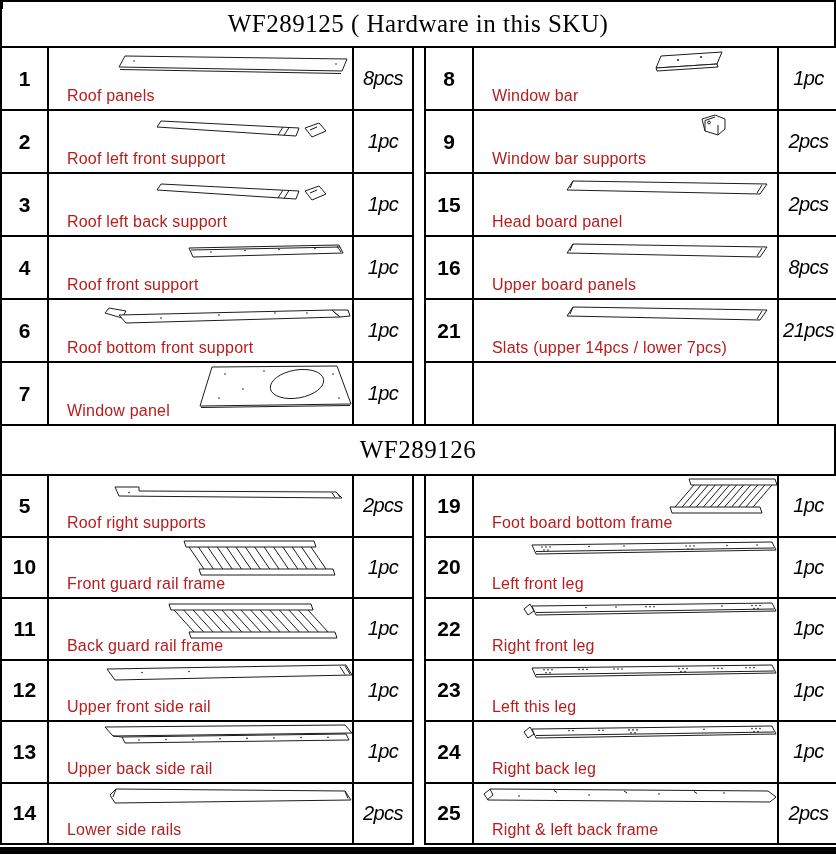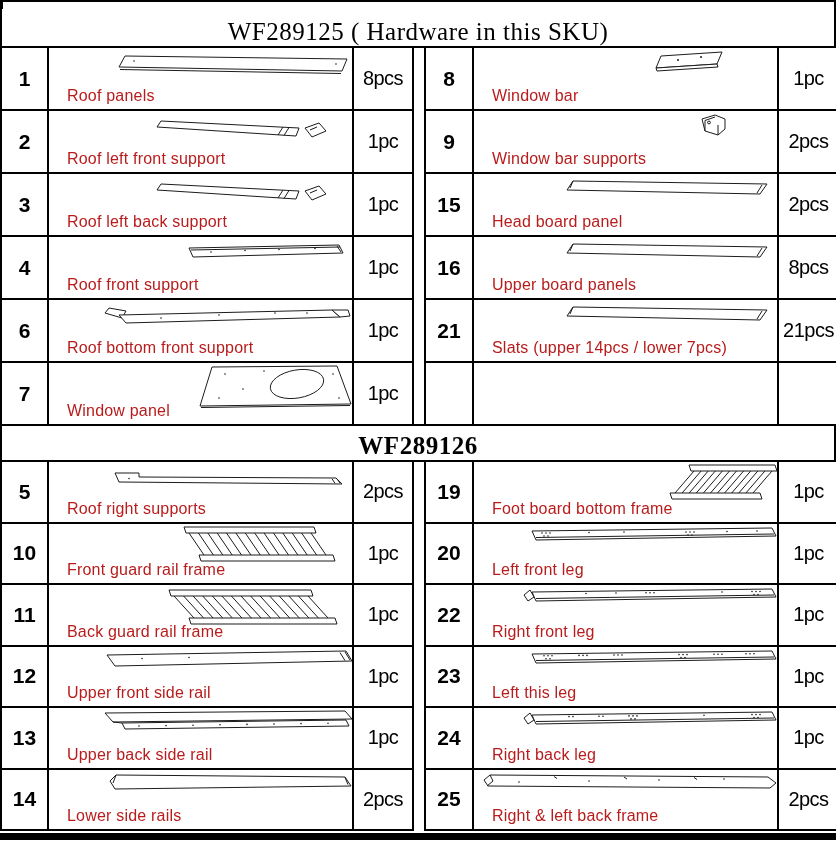--- a/index.html
+++ b/index.html
@@ -3,33 +3,33 @@
 <meta charset="utf-8">
 <style>
   html,body{margin:0;padding:0;background:#e8e8e8;}
   .page{
     width:836px;height:856px;background:#fff;position:relative;overflow:hidden;
     font-family:"Liberation Sans",sans-serif;color:#000;margin:0 auto;
   }
   .corner-mark{position:absolute;top:0;left:0;width:3px;height:9px;background:#000;}
   .hdr{
     border:2px solid #000;height:48px;box-sizing:border-box;
-    display:flex;align-items:flex-end;justify-content:center;
+    display:flex;align-items:center;justify-content:center;
     font-family:"Liberation Serif",serif;font-size:25px;letter-spacing:.5px;
   }
-  .hdr2{height:38px;margin-top:-2px;font-weight:bold;}
+  .hdr2{height:52px;margin-top:-2px;}
   .section-body{display:flex;margin-top:-2px;}
   .tbl-gap{width:10px;flex:0 0 10px;}
   table{border-collapse:collapse;table-layout:fixed;flex:0 0 auto;}
   td{border:2px solid #000;padding:0;box-sizing:border-box;}
   .s1 tr{height:63px;}
   .s2 tr{height:61.5px;}
   td.num{text-align:center;vertical-align:middle;font-weight:bold;font-size:21px;}
   td.mid{position:relative;}
-  td.qty{text-align:center;vertical-align:middle;font-size:20px;letter-spacing:-0.5px;}
+  td.qty{text-align:center;vertical-align:middle;font-size:20px;letter-spacing:-0.5px;font-style:italic;}
   .lbl{
     position:absolute;left:18px;bottom:4px;font-size:16px;color:#b91c1c;
     white-space:nowrap;letter-spacing:.2px;
   }
   svg.part{position:absolute;top:1px;left:0;}
   svg.part *{vector-effect:non-scaling-stroke;}
   .scan-bar{height:7px;background:#000;margin-top:2px;width:100%;}
 </style>
 </head>
 <body>

